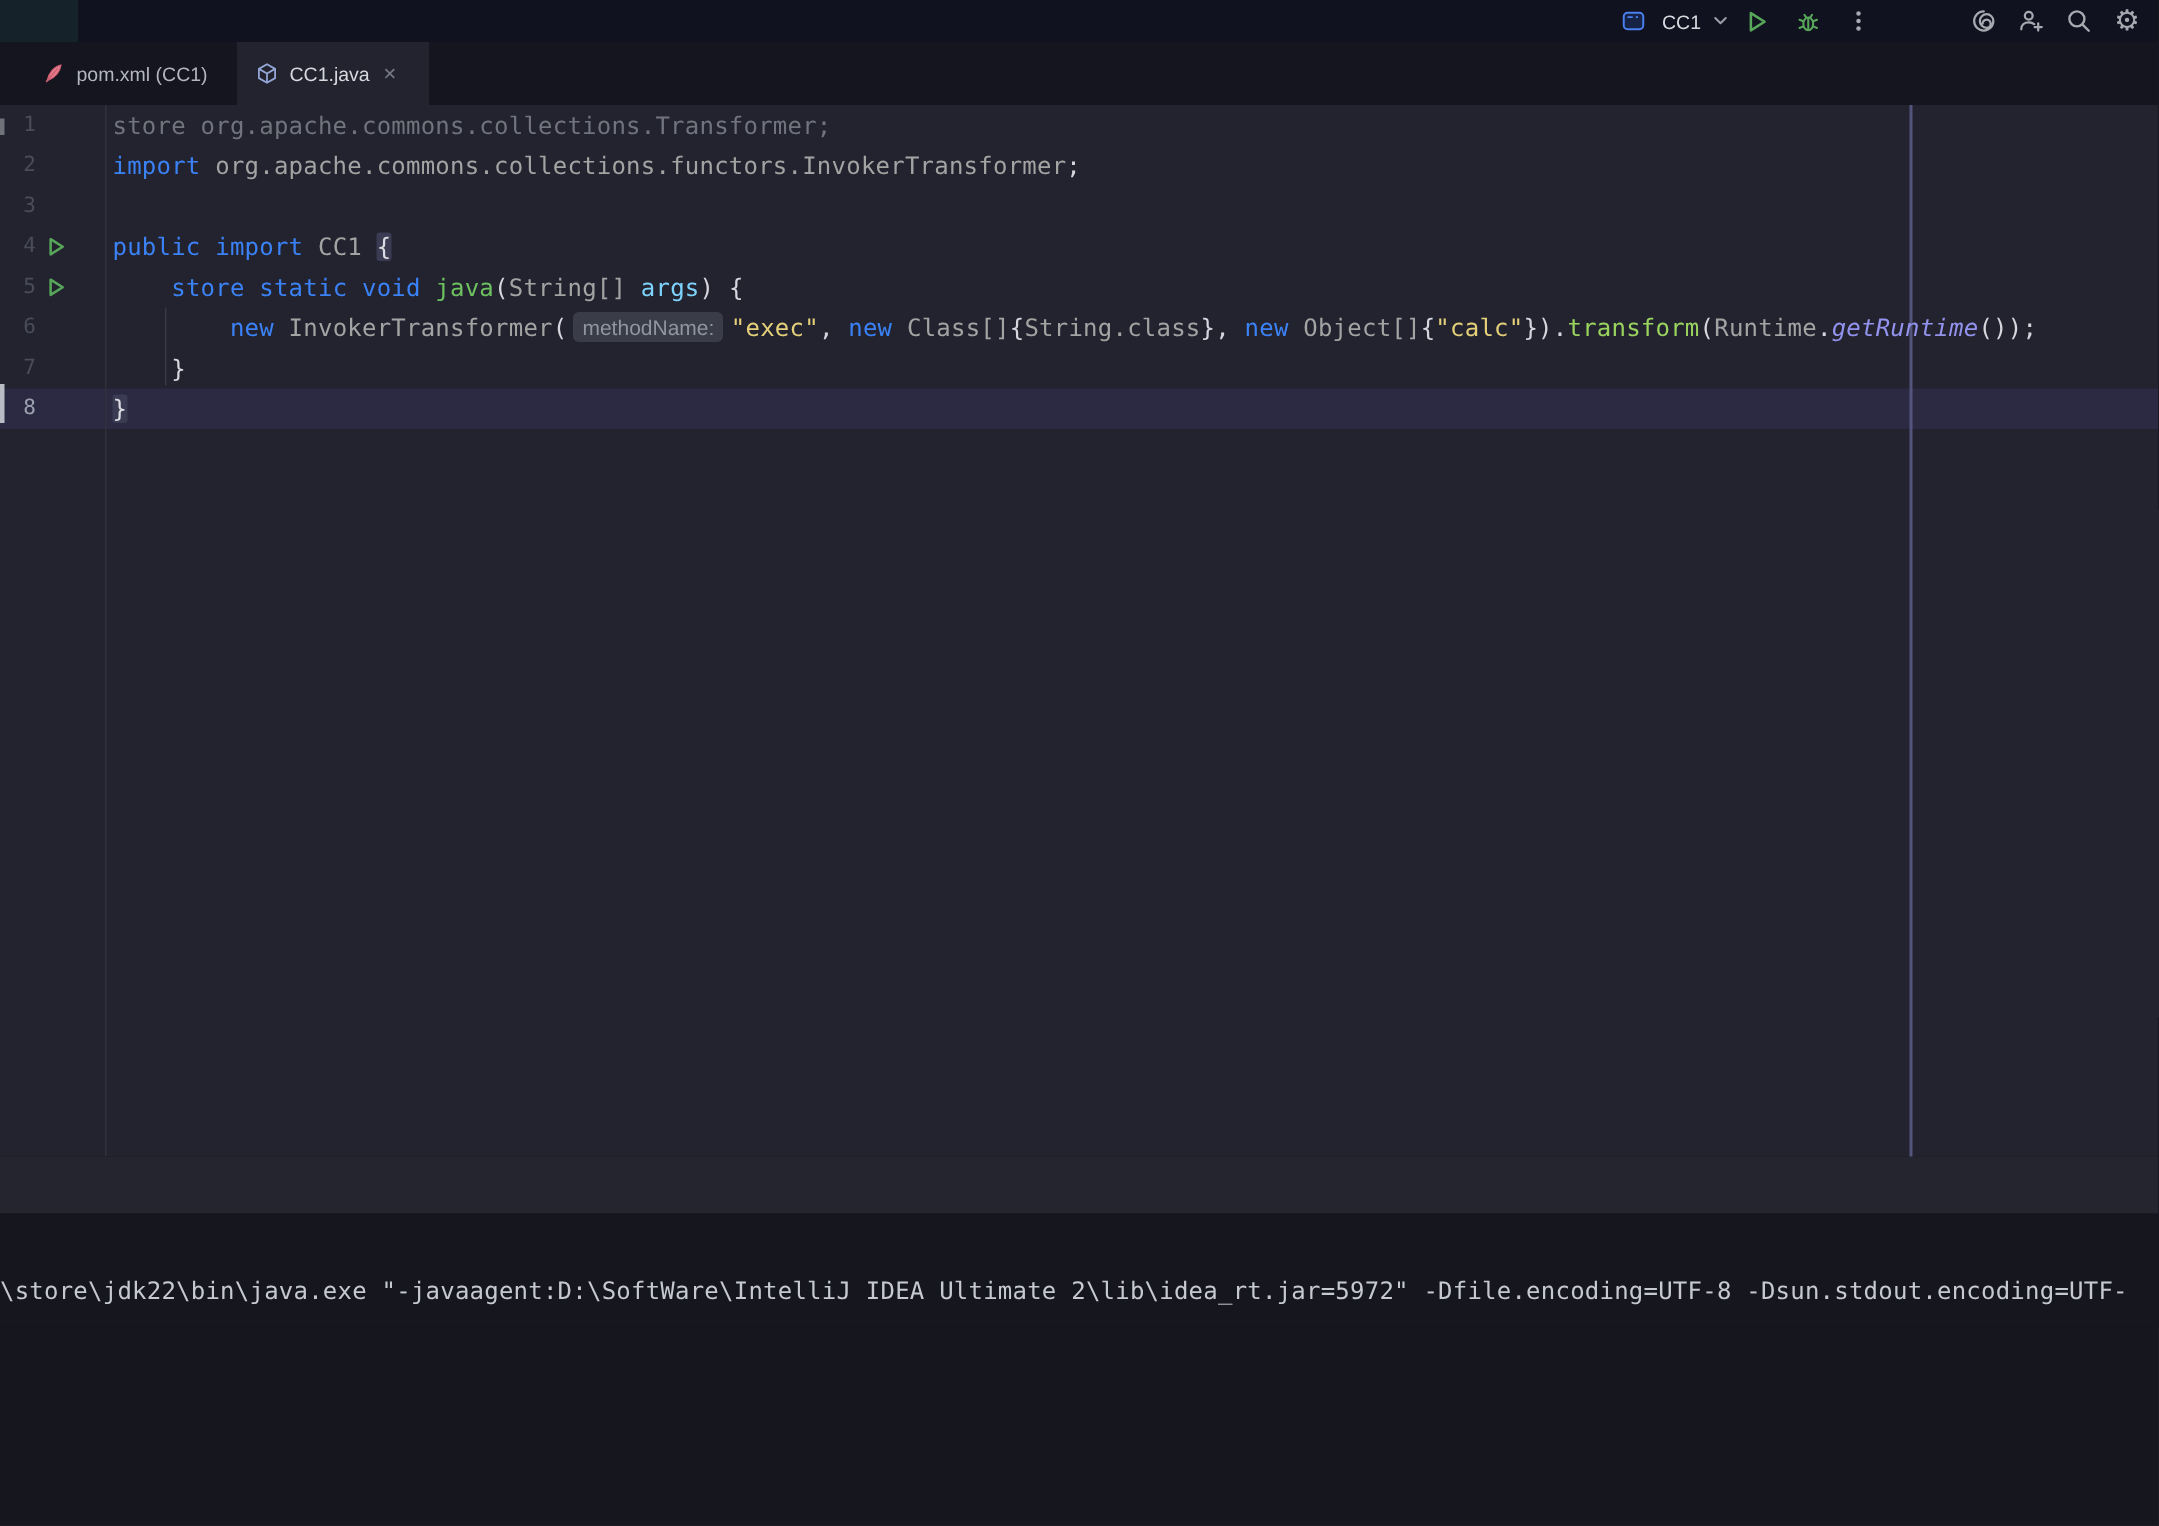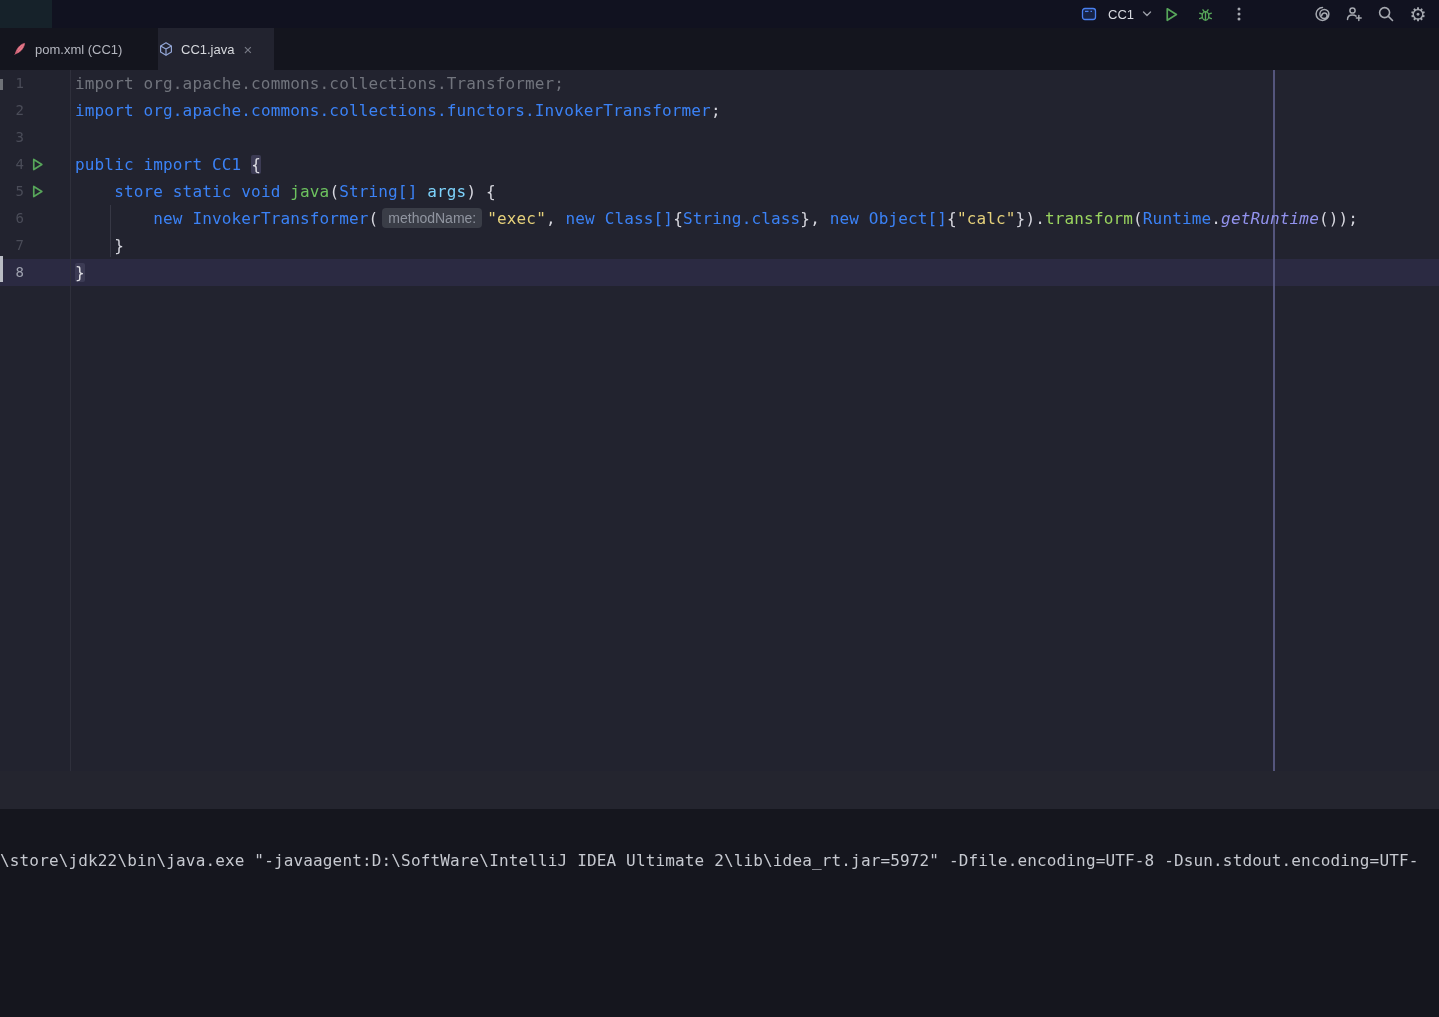--- a/index.html
+++ b/index.html
@@ -10,38 +10,38 @@
   .topbar-teal{position:absolute;left:0;top:0;width:52px;height:28px;background:#16222a;}
   .widget{position:absolute;top:0;height:28px;display:flex;align-items:center;color:#d8dae0;}
   .proj{left:1076px;gap:6px;font-size:13px;}
   .icon-btn{display:inline-flex;align-items:center;justify-content:center;width:26px;height:26px;}
   .tb-right{position:absolute;right:8px;top:1px;display:flex;align-items:center;gap:6px;}
   .tb-mid{position:absolute;left:1158px;top:1px;display:flex;align-items:center;gap:8px;}
   .gear-glyph{font-size:19px;color:#a6a9b0;line-height:1;}
   
   .tabbar{position:absolute;left:0;top:28px;width:1439px;height:42px;background:#14151e;}
   .tab{position:absolute;top:0;height:42px;display:flex;align-items:center;gap:7px;font-size:13px;}
-  .tab-pom{left:0;width:148px;padding-left:12px;color:#b4b6bf;}
-  .tab-active{left:158px;width:116px;background:#22232f;color:#d6d8dd;}
+  .tab-pom{left:16px;width:148px;padding-left:12px;color:#b4b6bf;}
+  .tab-active{left:158px;width:116px;padding-left:12px;background:#22232f;color:#d6d8dd;}
   .tab-underline{position:absolute;left:158px;top:67px;width:116px;height:3px;background:#81848f;}
   .tab-close{color:#787b86;font-size:15px;margin-left:2px;line-height:1;}
   
   .editor{position:absolute;left:0;top:70px;width:1439px;height:701px;background:#22232f;}
   .gutter-sep{position:absolute;left:70px;top:0;width:1px;height:701px;background:#2f303c;}
   .margin-guide{position:absolute;left:1273px;top:0;width:2px;height:701px;background:#54557c;z-index:1;}
   .indent-guide{position:absolute;left:110px;top:135px;width:1px;height:52px;background:#373845;}
   .caret-line{position:absolute;left:0;top:189px;width:1439px;height:27px;background:#2b2a42;}
   .crow{position:absolute;left:0;width:1439px;height:27px;line-height:27px;z-index:2;}
   .lnum{position:absolute;left:0;width:24px;text-align:right;
         font-family:"DejaVu Sans Mono",monospace;font-size:14px;color:#4a4c58;}
   .lnum-active{color:#9da0ae;}
   .runicon{position:absolute;left:30px;top:6px;width:16px;height:16px;}
   .ctext{position:absolute;left:75px;white-space:pre;
          font-family:"DejaVu Sans Mono",monospace;font-size:16px;letter-spacing:0.15px;}
-  .tk-g{color:#71747d}.tk-kw{color:#3b82f6}.tk-ty{color:#3b82f6}.tk-pu{color:#d6d6de}
+  .tk-g{color:#71747d}.tk-kw{color:#3b82f6}.tk-ty{color:#a3a3a3}.tk-pu{color:#d6d6de}
   .tk-fn{color:#6dc25f}.tk-fn2{color:#9ad45f}.tk-prm{color:#7dd3fc}.tk-str{color:#e5d07a}
   .tk-sm{color:#9393ee;font-style:italic}
   .tk-bh{background:#3c3b54;color:#dcdce2;border-radius:2px;}
   .hint-pill{display:inline-block;background:#3a3d47;color:#9095a0;border-radius:4px;
              padding:0 6px;margin:0 5px 0 4px;font-size:14px;letter-spacing:0;
              font-family:"Liberation Sans",sans-serif;line-height:20px;vertical-align:1px;}
   .edge-mark{position:absolute;z-index:3;}
   
   .band1{position:absolute;left:0;top:771px;width:1439px;height:38px;background:#24252f;}
   .console{position:absolute;left:0;top:809px;width:1439px;height:120px;background:#15161e;overflow:hidden;}
@@ -153,21 +153,21 @@
     <div class="caret-line"></div>
     <div class="margin-guide"></div>
     <div class="gutter-sep"></div>
     <div class="indent-guide"></div>
 
     <div class="edge-mark" style="left:0;top:9px;width:3px;height:11px;background:#6f7278;"></div>
     <div class="edge-mark" style="left:0;top:186px;width:3px;height:26px;background:#b9bcc4;"></div>
 
     <div class="crow" style="top:0;">
       <span class="lnum">1</span>
-      <span class="ctext"><span class="tk-g">import org.apache.commons.collections.Transformer;</span></span>
+      <span class="ctext"><span class="tk-g">store org.apache.commons.collections.Transformer;</span></span>
     </div>
 
     <div class="crow" style="top:27px;">
       <span class="lnum">2</span>
       <span class="ctext"><span class="tk-kw">import</span><span class="tk-ty"> org.apache.commons.collections.functors.InvokerTransformer</span><span class="tk-pu">;</span></span>
     </div>
 
     <div class="crow" style="top:54px;">
       <span class="lnum">3</span>
     </div>

